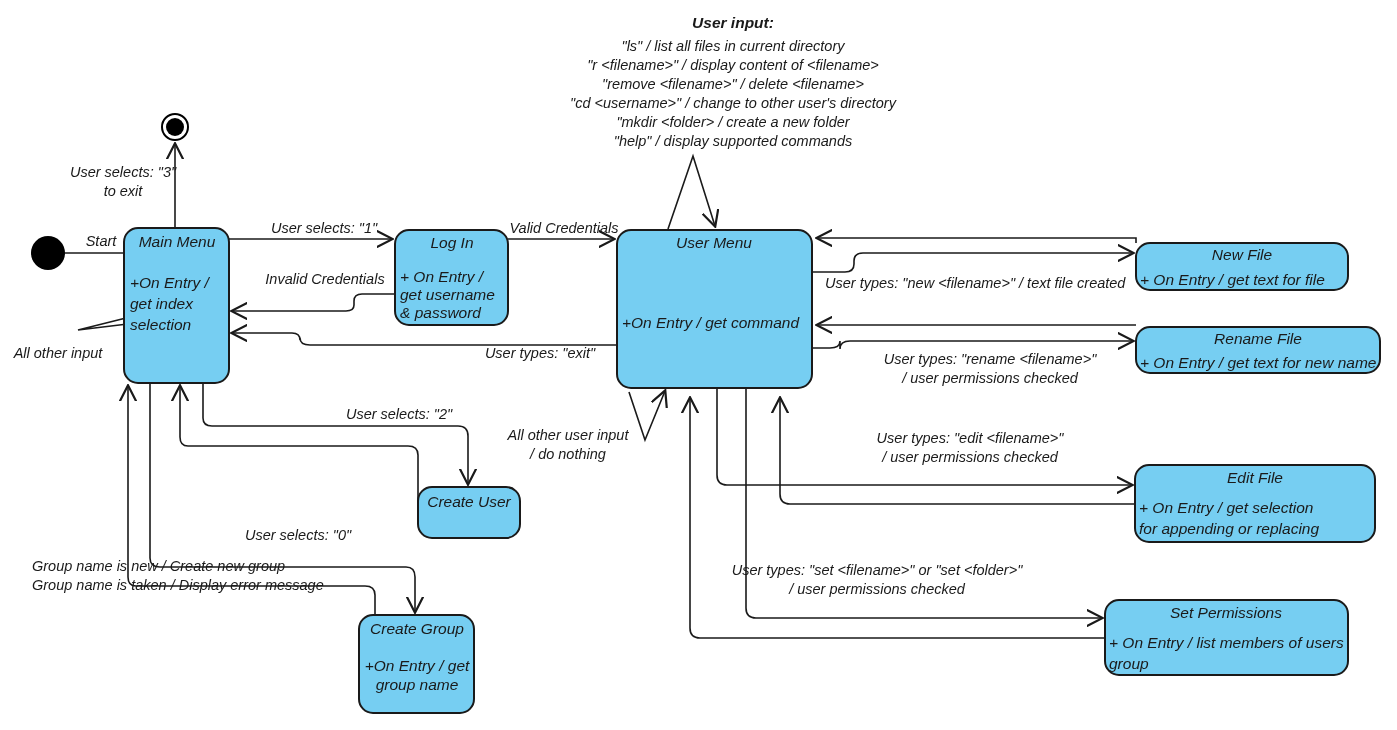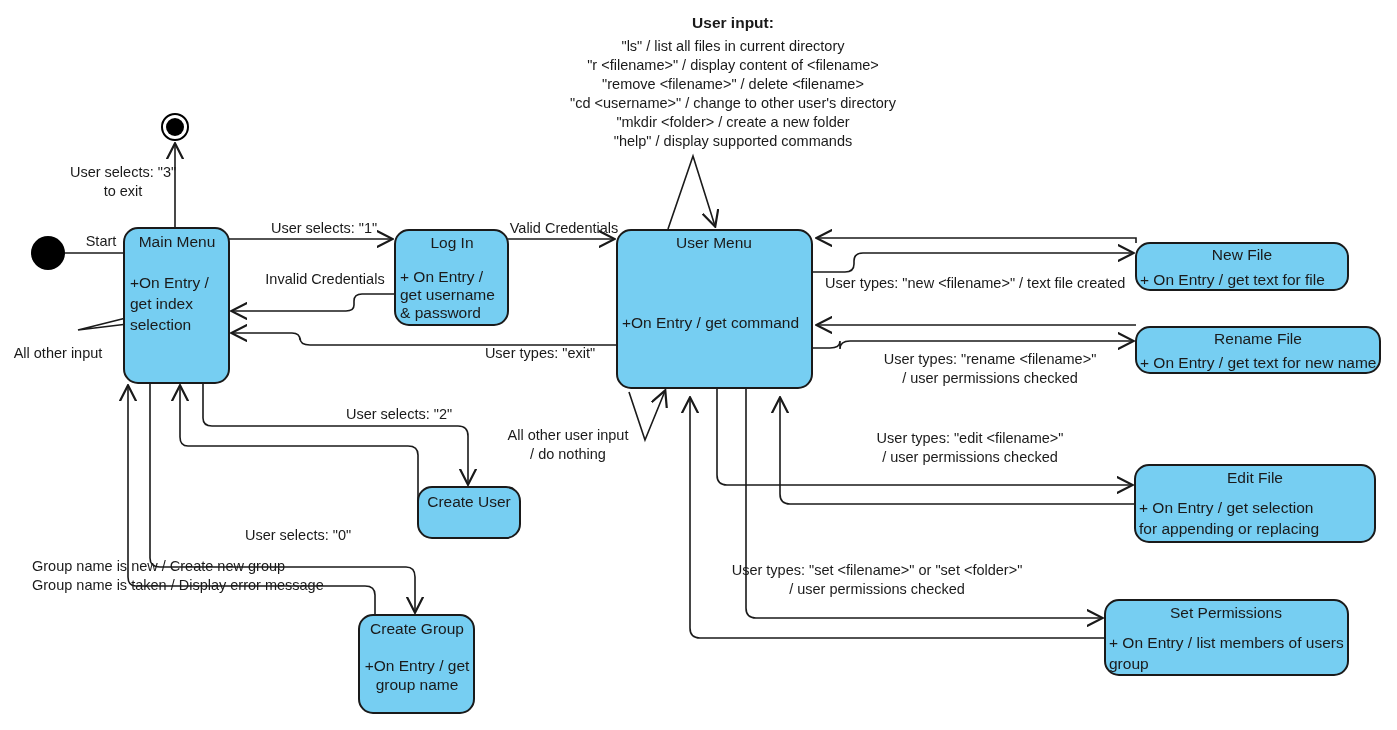--- a/index.html
+++ b/index.html
@@ -10,20 +10,21 @@
   body {
     width: 1397px;
     height: 730px;
     font-family: "Liberation Sans", sans-serif;
     overflow: hidden;
   }
   #diagram-root {
     position: relative;
     width: 1319px;
     height: 730px;
+    font-style: italic;
   }
   svg.diagram {
     display: block;
     width: 1397px;
     height: 730px;
   }
   .state-box {
     fill: #76cef2;
     stroke: #1a1a1a;
     stroke-width: 2;

